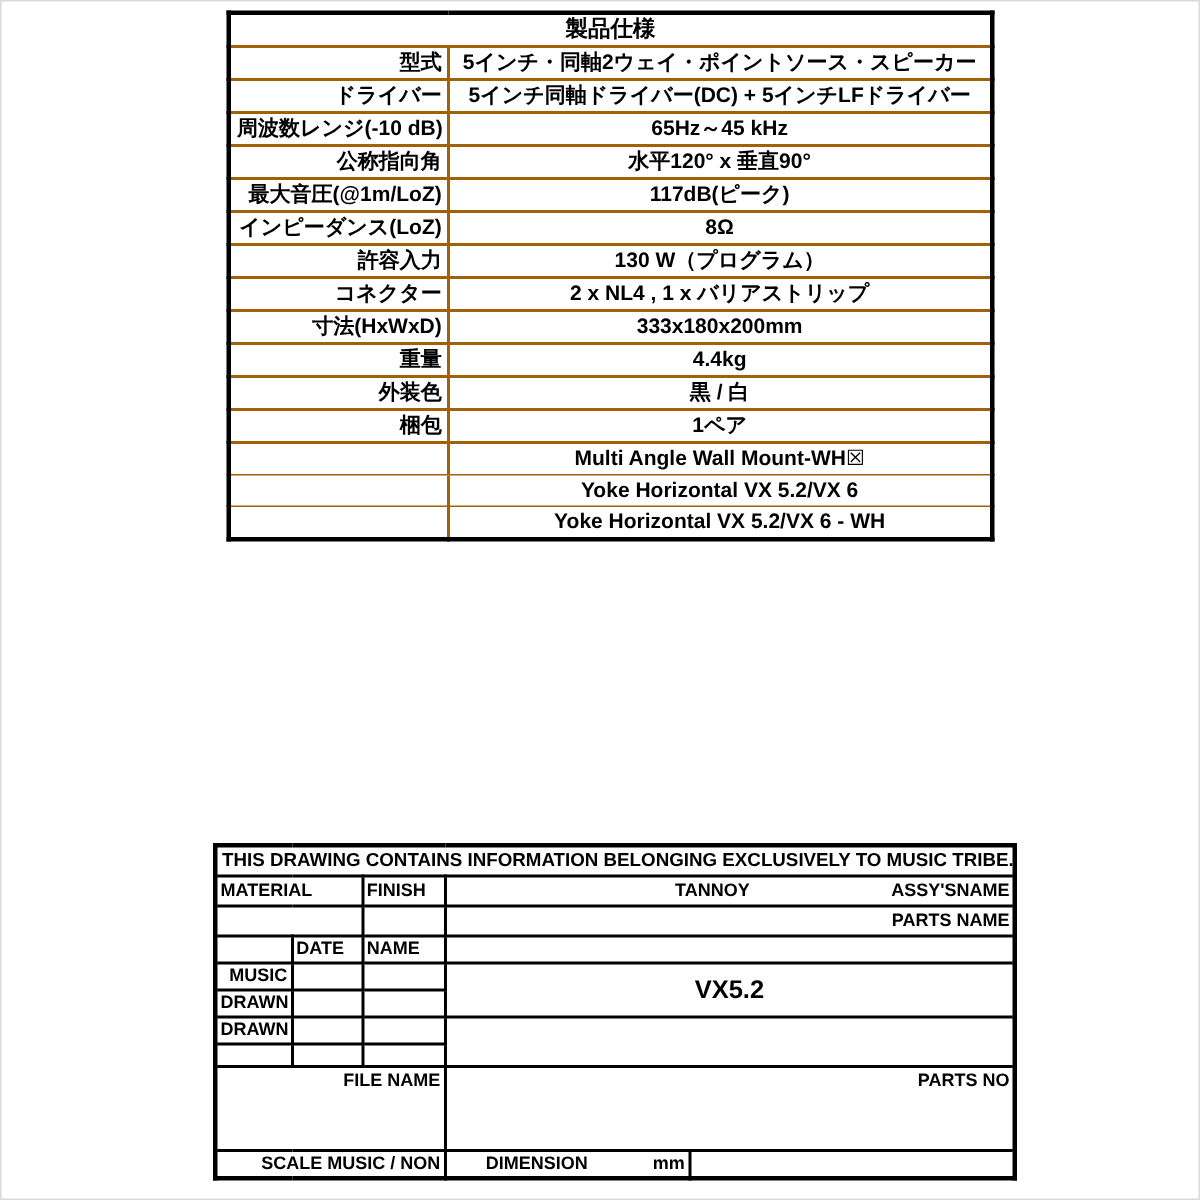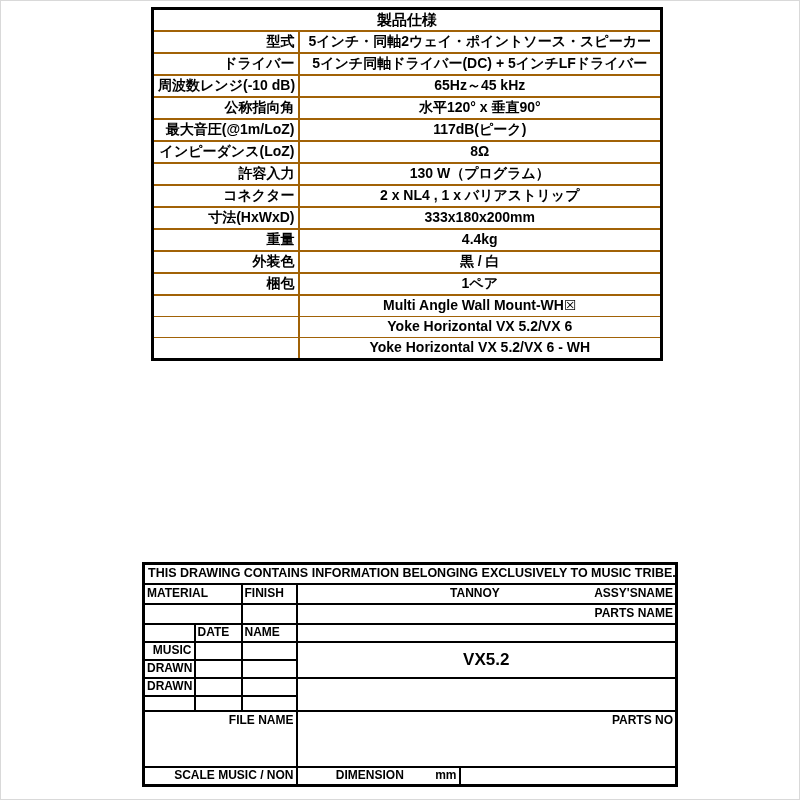--- a/index.html
+++ b/index.html
@@ -36,21 +36,21 @@
     padding:0 2px;white-space:nowrap;overflow:hidden;height:16px;text-align:right;
   }
   .title-block td.c{text-align:left;}
   .title-block tr.notice-row td{font-size:12.5px;height:18px;padding-left:3px;}
   .title-block tr.r2 td,.title-block tr.r3 td{height:18px;}
   .title-block td.assy-cell{position:relative;}
   .title-block .brand{position:absolute;left:47%;top:50%;transform:translate(-50%,-50%);}
   .title-block td.model-cell{text-align:center;font-size:17px;}
   .title-block td.tall{height:52px;vertical-align:top;padding-top:2px;}
   .title-block tr.r8 td{height:13px;}
-  .title-block td.dim-cell span.unit{margin-left:28px;}
+  .title-block td.dim-cell span.unit{margin-left:40px;}
 </style>
 </head>
 <body>
 
 <div class="page-frame"></div>
 
 <table class="spec-table">
   <colgroup>
       <col style="width:146px">
       <col style="width:363px">

